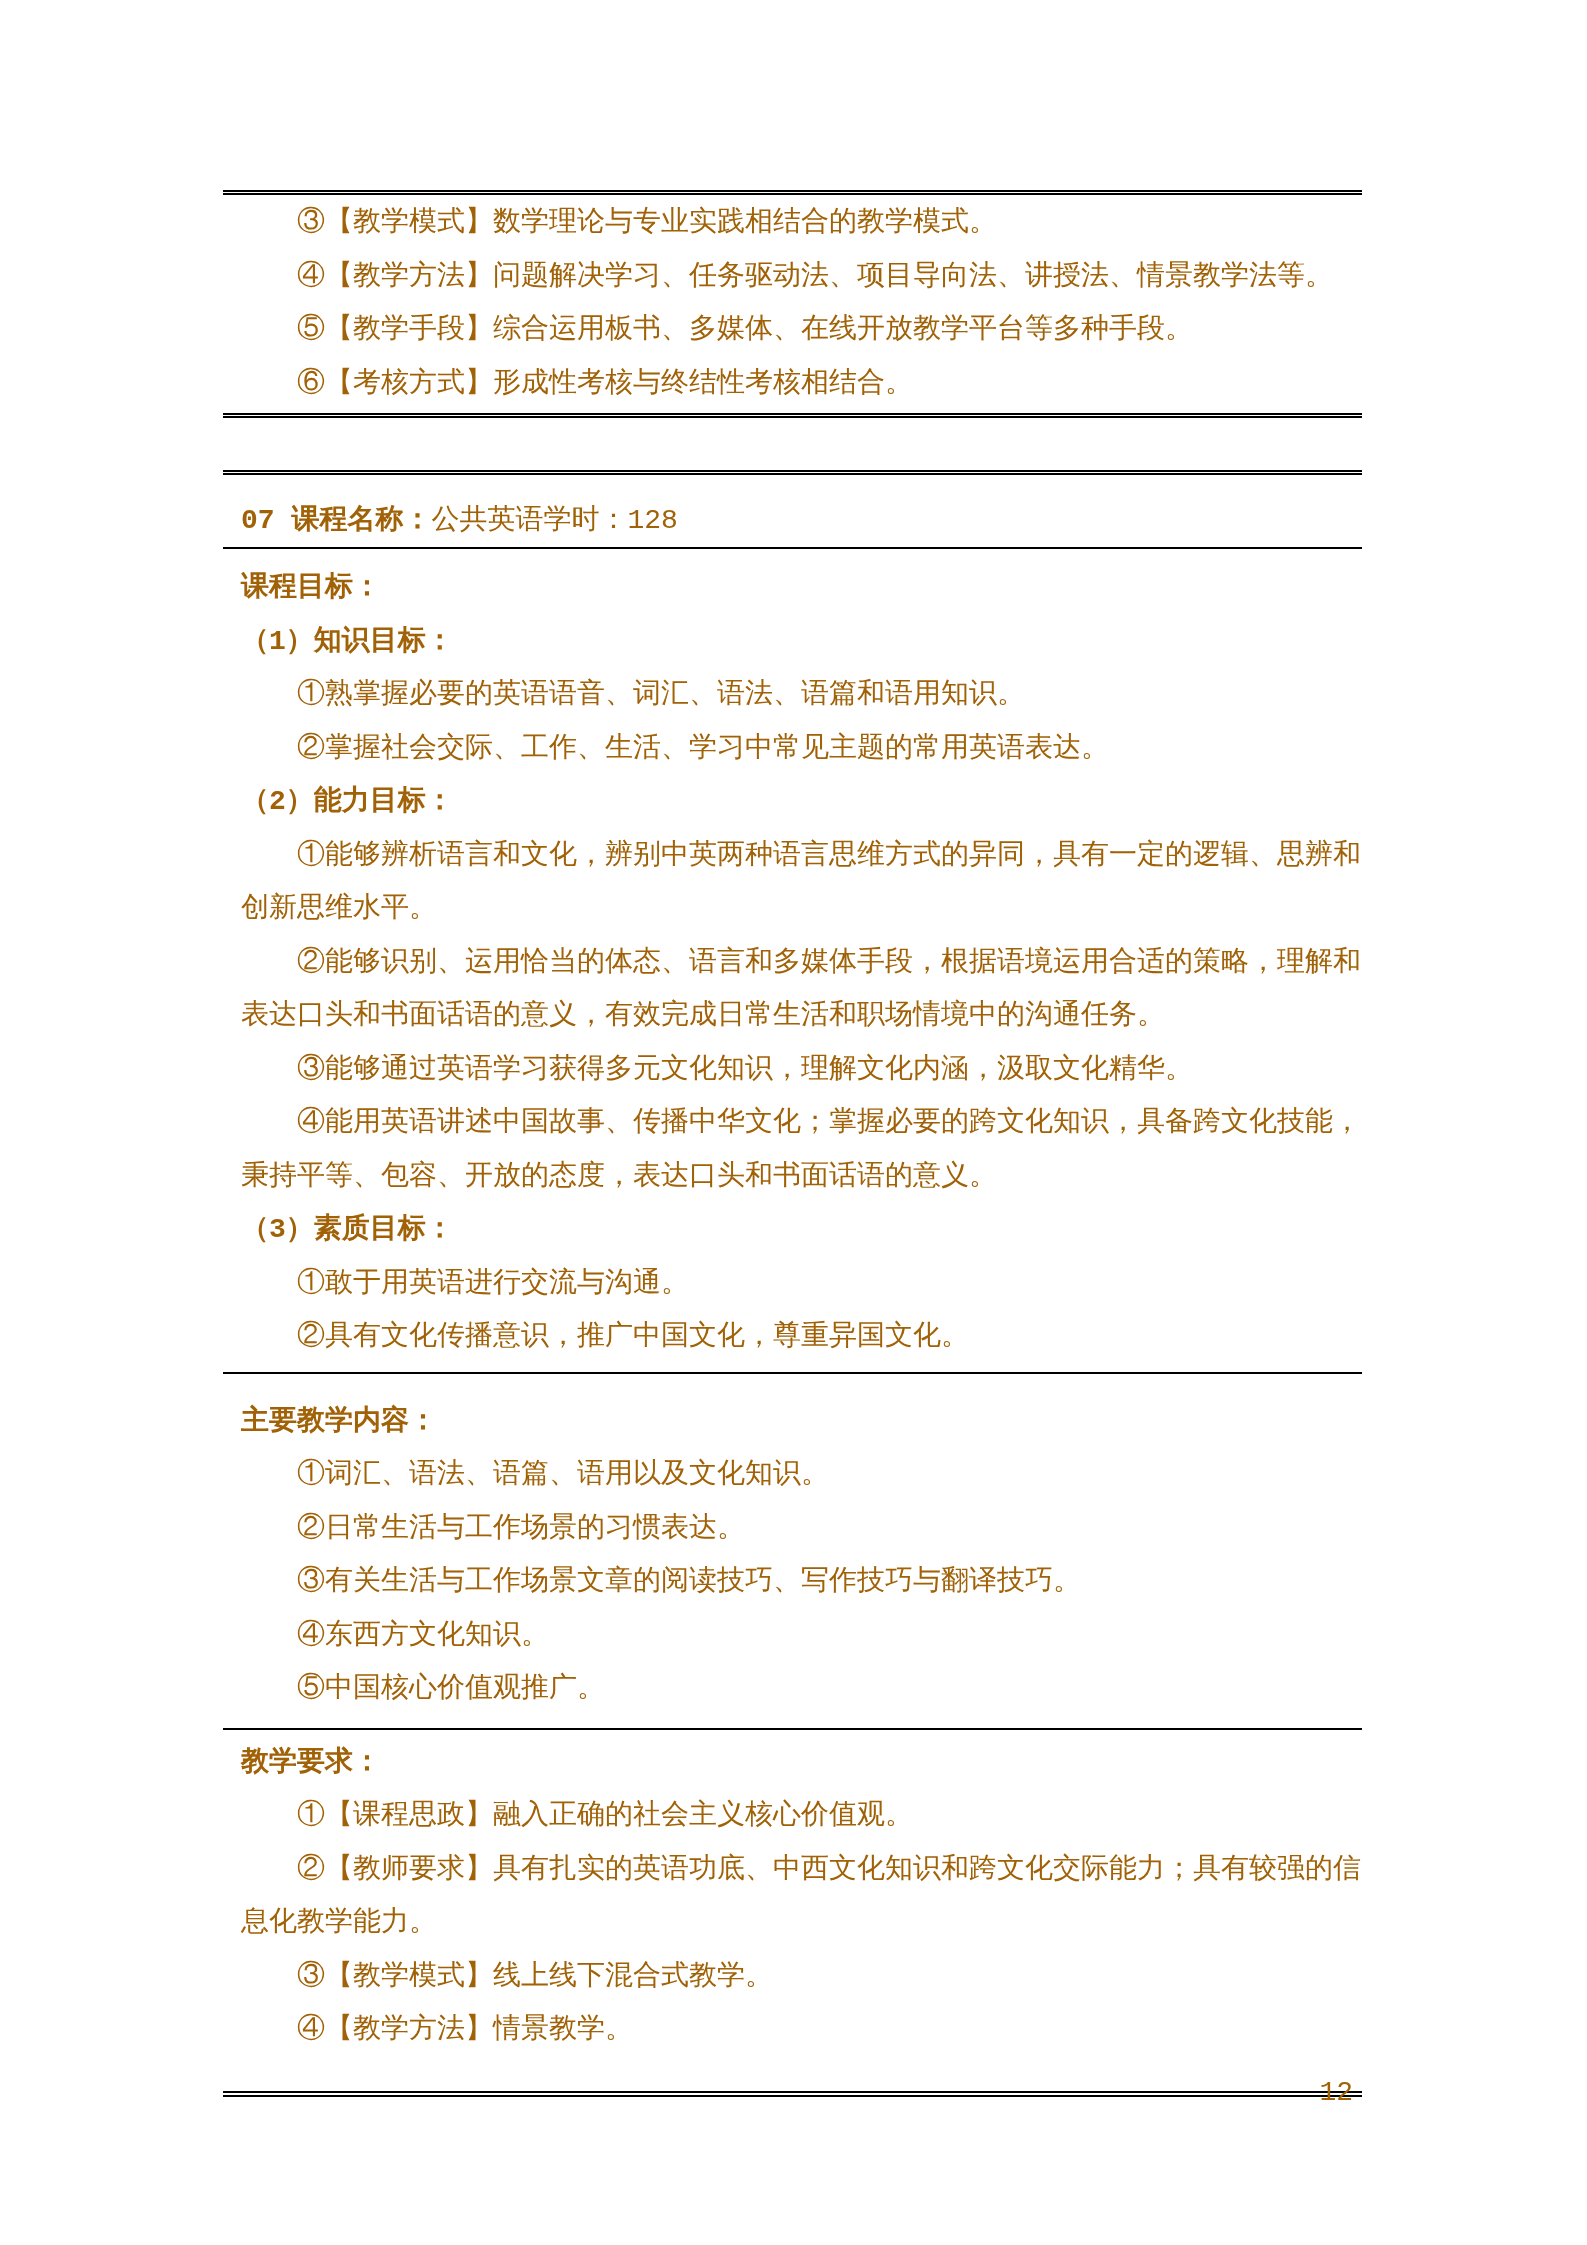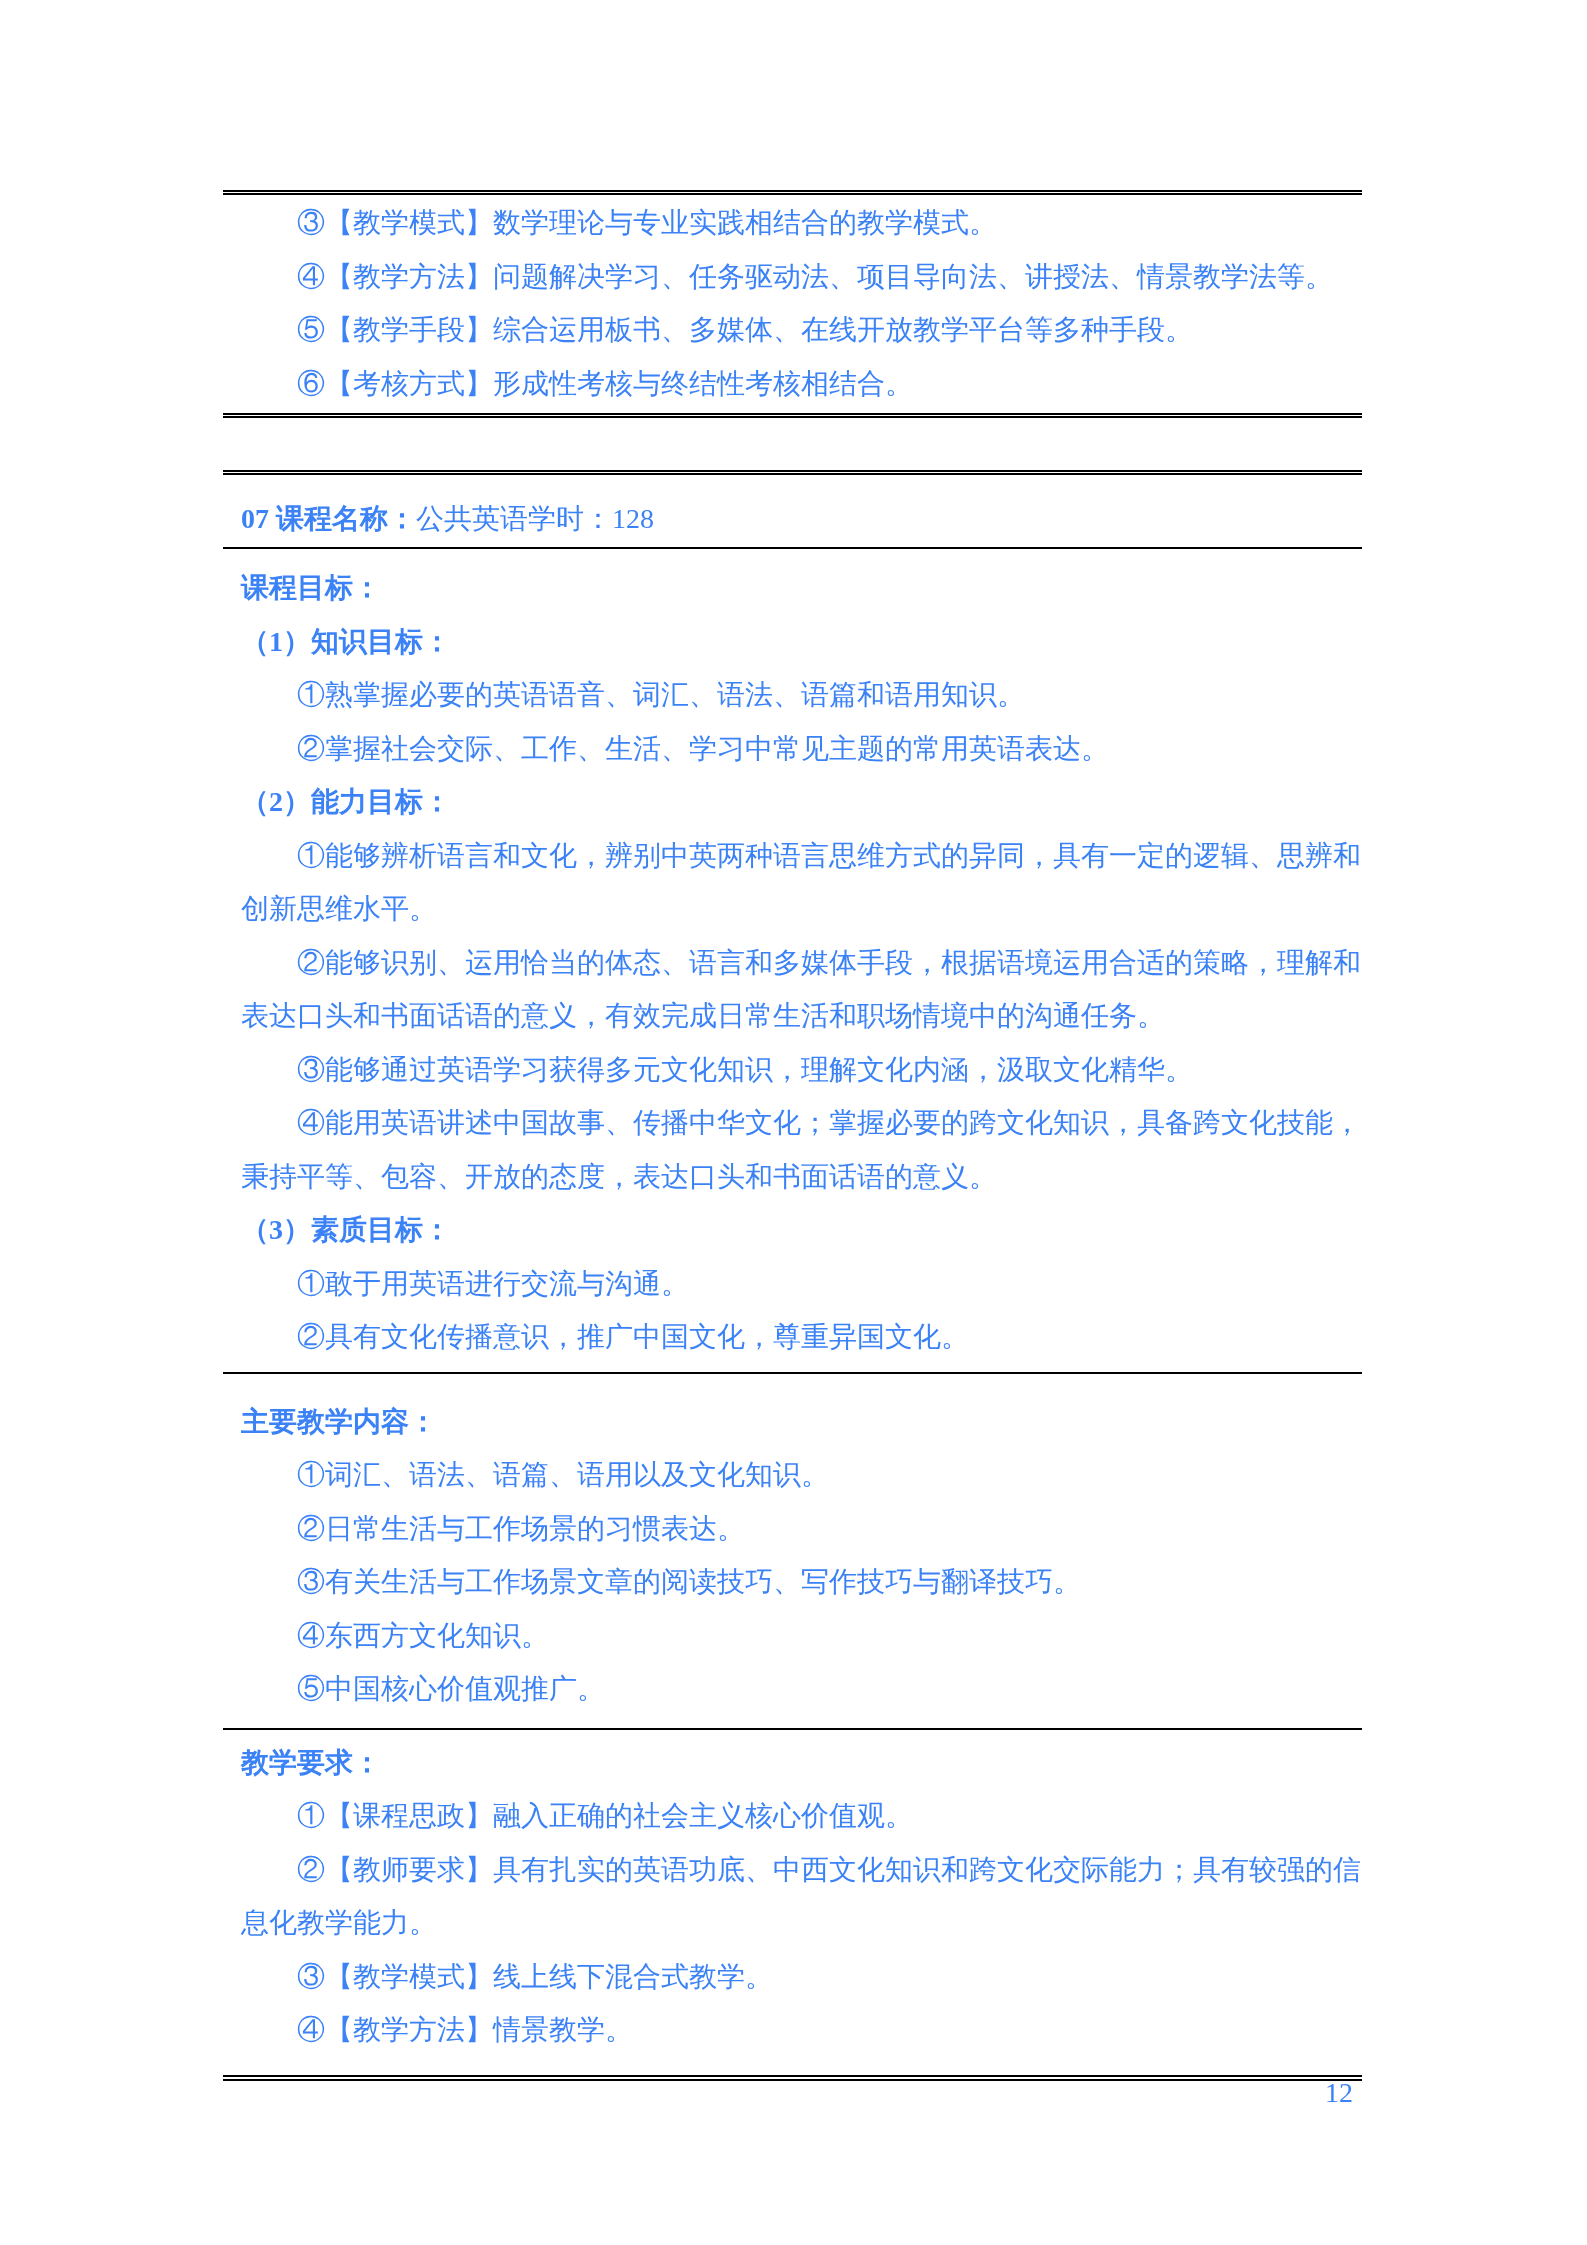--- a/index.html
+++ b/index.html
@@ -1,21 +1,21 @@
 <!DOCTYPE html>
 <html><head>
 <meta charset="utf-8">
 <style>
   html,body{margin:0;padding:0;background:#fff;}
   .page{
     position:relative;
     width:1578px;height:2245px;
     background:#ffffff;
-    font-family:Liberation Serif, serif;
-    color:#3b82f6;
+    font-family:Liberation Mono, monospace;
+    color:#a16207;
     overflow:hidden;
   }
   .content{
     position:absolute;
     left:223px;top:190px;
     width:1139px;
     font-size:28px;
   }
   .intro-table{
     border-top:5px double #000;
@@ -31,21 +31,21 @@
     display:flex;
     align-items:center;
     height:56px;
     padding:16px 25px 0 18px;
     border-bottom:2px solid #000;
   }
   .bold{font-weight:bold;}
   .course-row{padding:12px 0 8px 0;}
   .course-row.bordered{border-top:2px solid #000;}
   .row-teaching-content{padding:21px 0 12px 0;}
-  .row-teaching-requirements{padding:6px 0 18px 0;}
+  .row-teaching-requirements{padding:6px 0 34px 0;}
   .line{
     line-height:53.5px;
     height:53.5px;
     padding-left:18px;
     white-space:nowrap;
     overflow:hidden;
   }
   .line.indent{padding-left:74px;}
   .line.bold{font-weight:bold;}
   .page-number{

